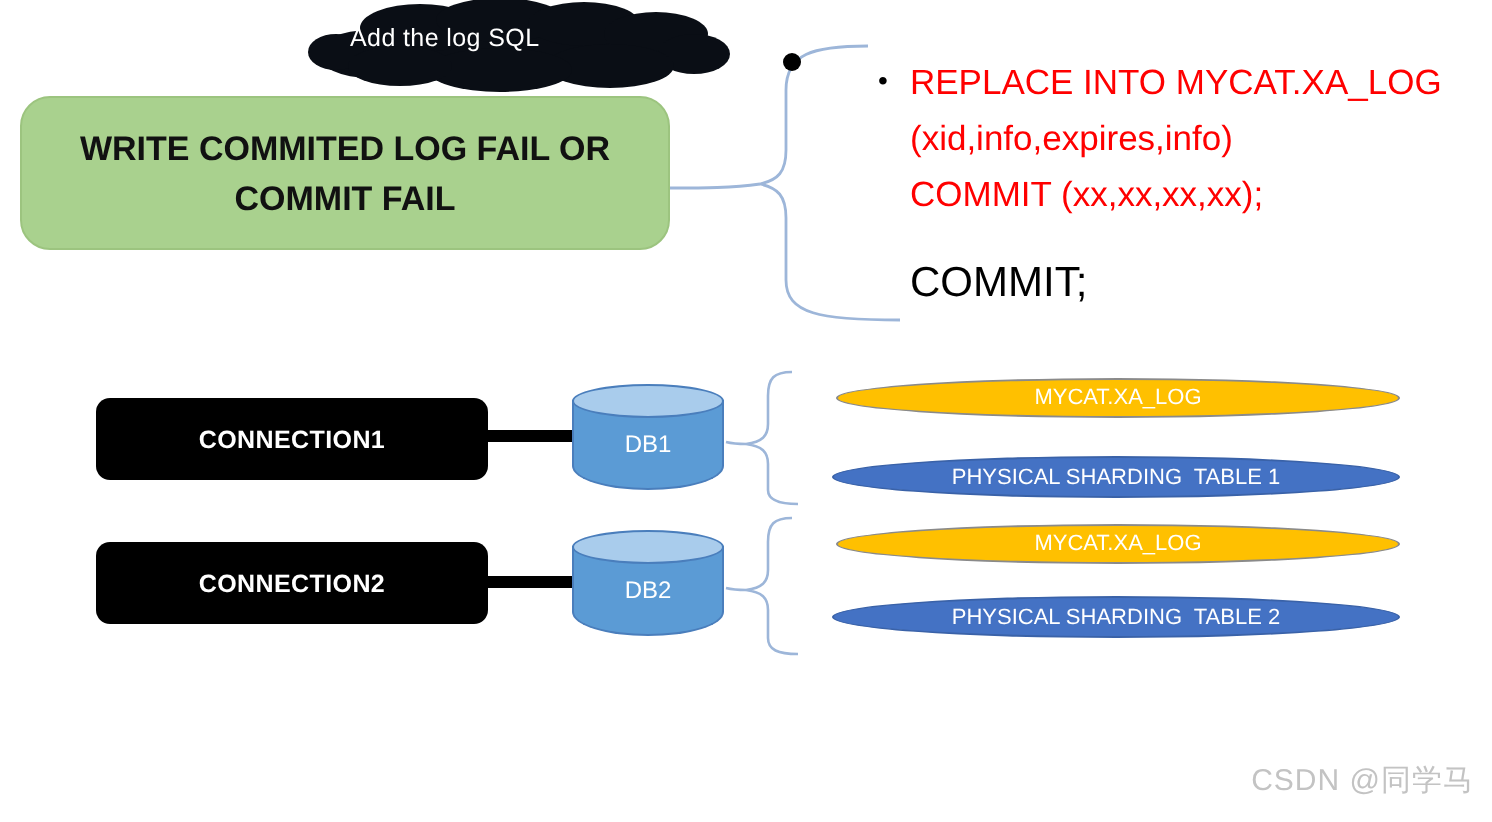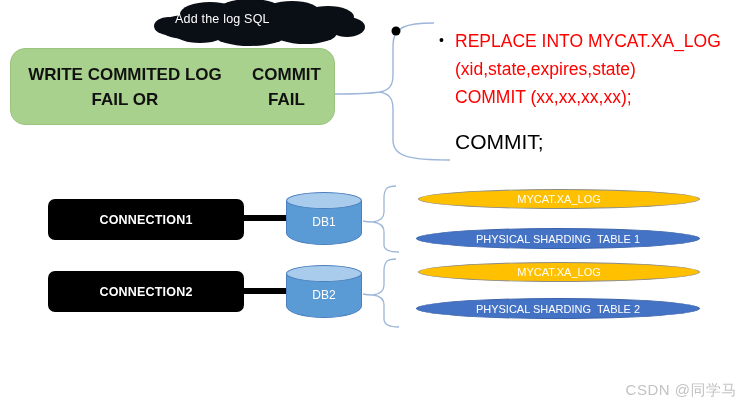--- a/index.html
+++ b/index.html
@@ -13,21 +13,21 @@
   
   .cloud-label{
     left:175px;top:12px;width:170px;text-align:left;
     color:#ffffff;font-size:12.5px;letter-spacing:.2px;
   }
 
   
   .title-box{
     left:10px;top:48px;width:323px;height:75px;
     background:#A9D18E;border:1px solid #9cc47f;border-radius:15px;
-    display:flex;flex-direction:row;justify-content:center;align-items:center;
+    display:flex;flex-direction:column;justify-content:center;align-items:center;
     color:#111111;font-weight:bold;font-size:17px;line-height:25px;text-align:center;
   }
 
   
   .sql-red-lines{left:455px;top:27px;width:270px;color:#FF0000;font-size:17.5px;line-height:28px;}
   .sql-bullet{left:439px;top:32px;width:10px;height:10px;color:#000;font-size:14px;}
   .sql-commit{left:455px;top:130px;color:#000000;font-size:21px;}
 
   
   .conn-rect{
@@ -99,21 +99,21 @@
   <div class="abs cloud-label">Add the log SQL</div>
 
   <div class="abs title-box">
     <div>WRITE COMMITED LOG FAIL OR</div>
     <div>COMMIT FAIL</div>
   </div>
 
   <div class="abs sql-bullet">•</div>
   <div class="abs sql-red-lines">
     <div>REPLACE INTO MYCAT.XA_LOG</div>
-    <div>(xid,state,expires,state)</div>
+    <div>(xid,info,expires,info)</div>
     <div>COMMIT (xx,xx,xx,xx);</div>
   </div>
   <div class="abs sql-commit">COMMIT;</div>
 
   <div class="abs conn-rect conn1">
     <span>CONNECTION1</span>
   </div>
   <div class="abs thick-line tl1"></div>
   <div class="abs cylinder cyl1">
     <div class="cyl-body"></div>

